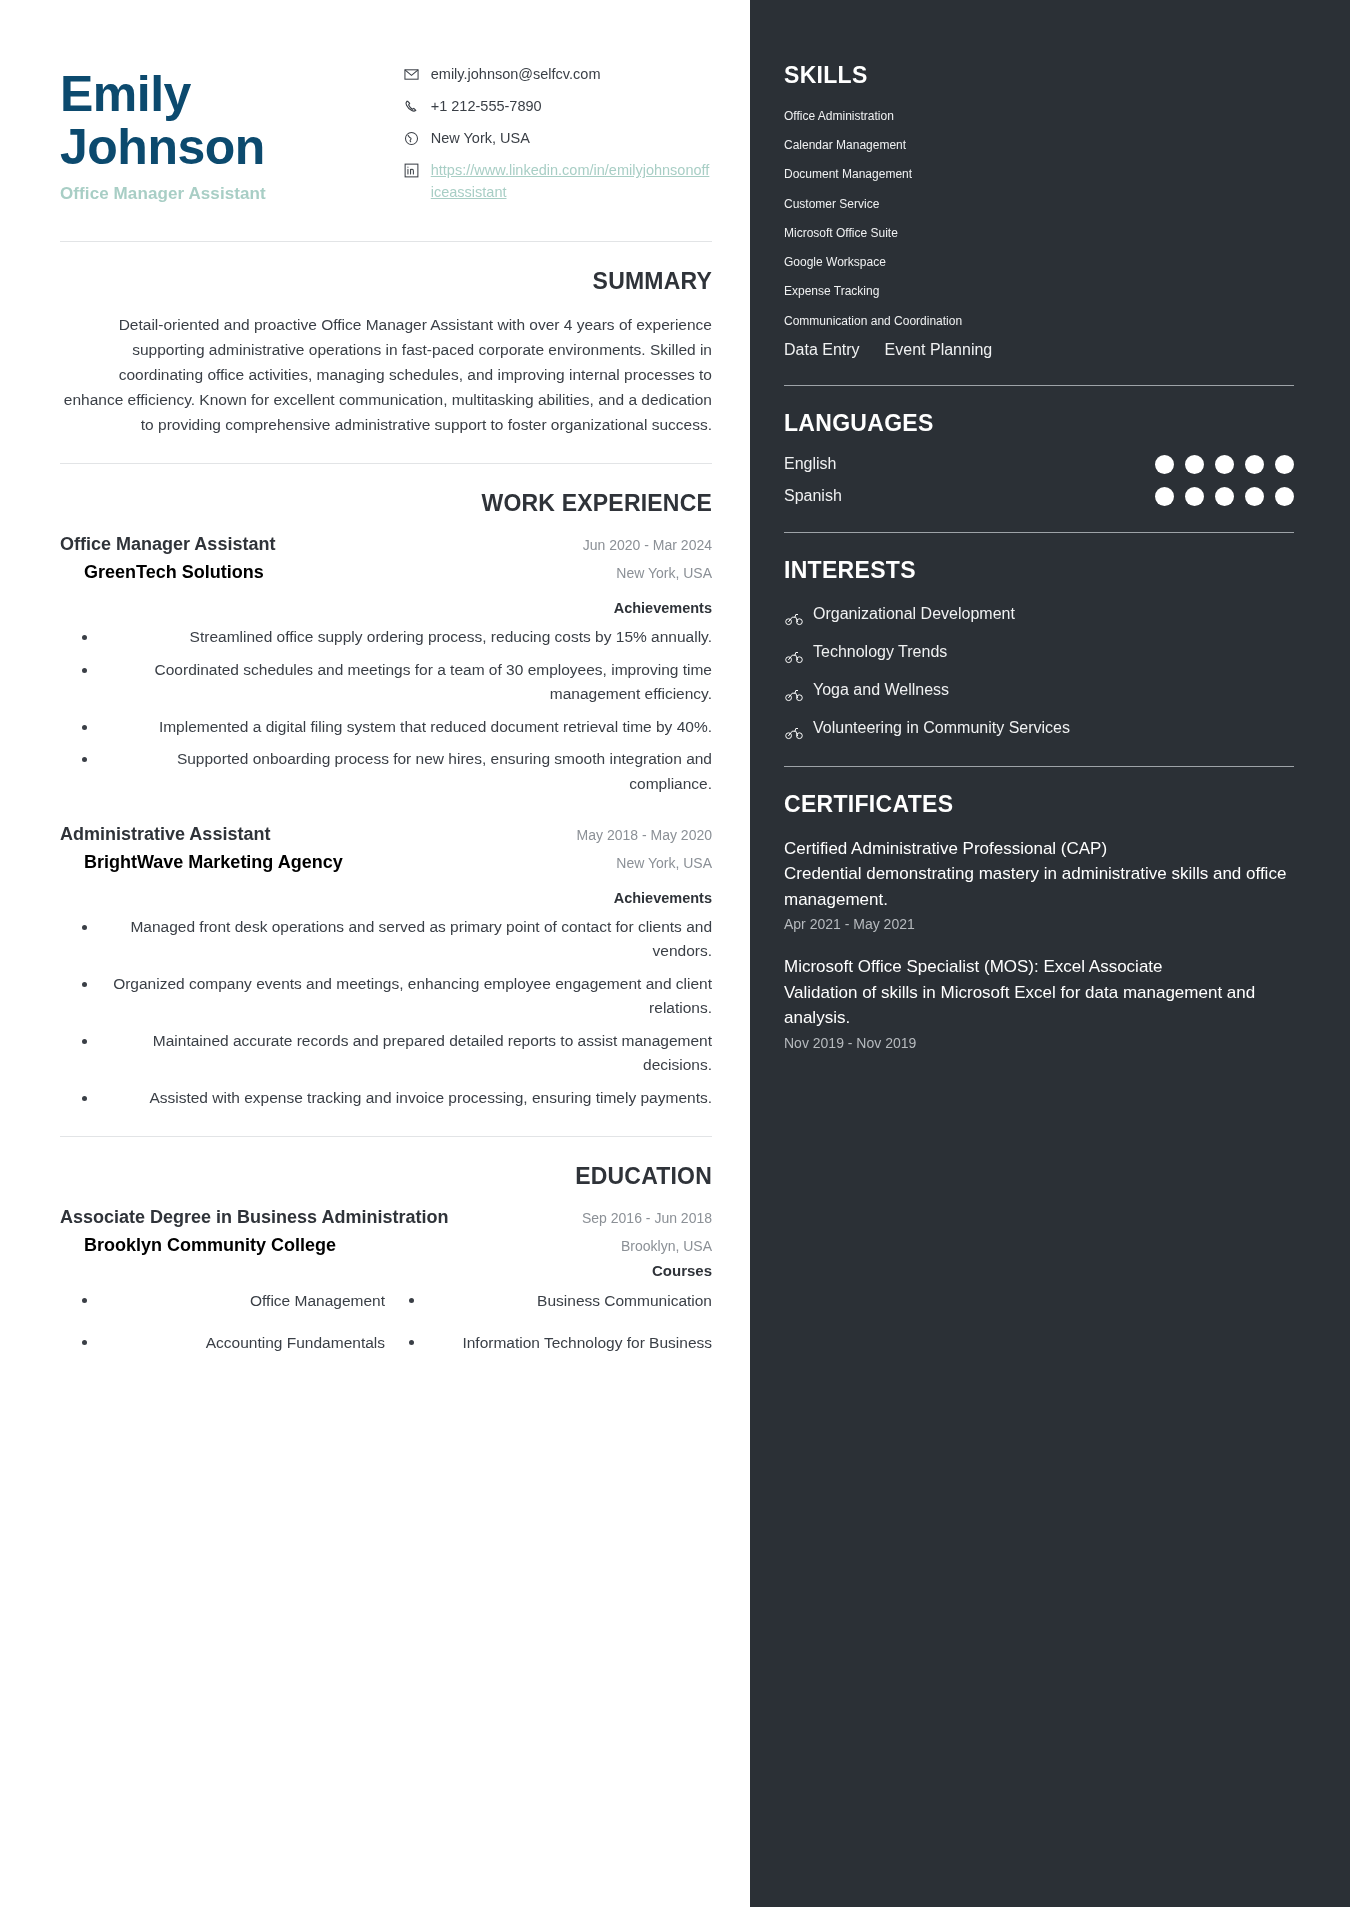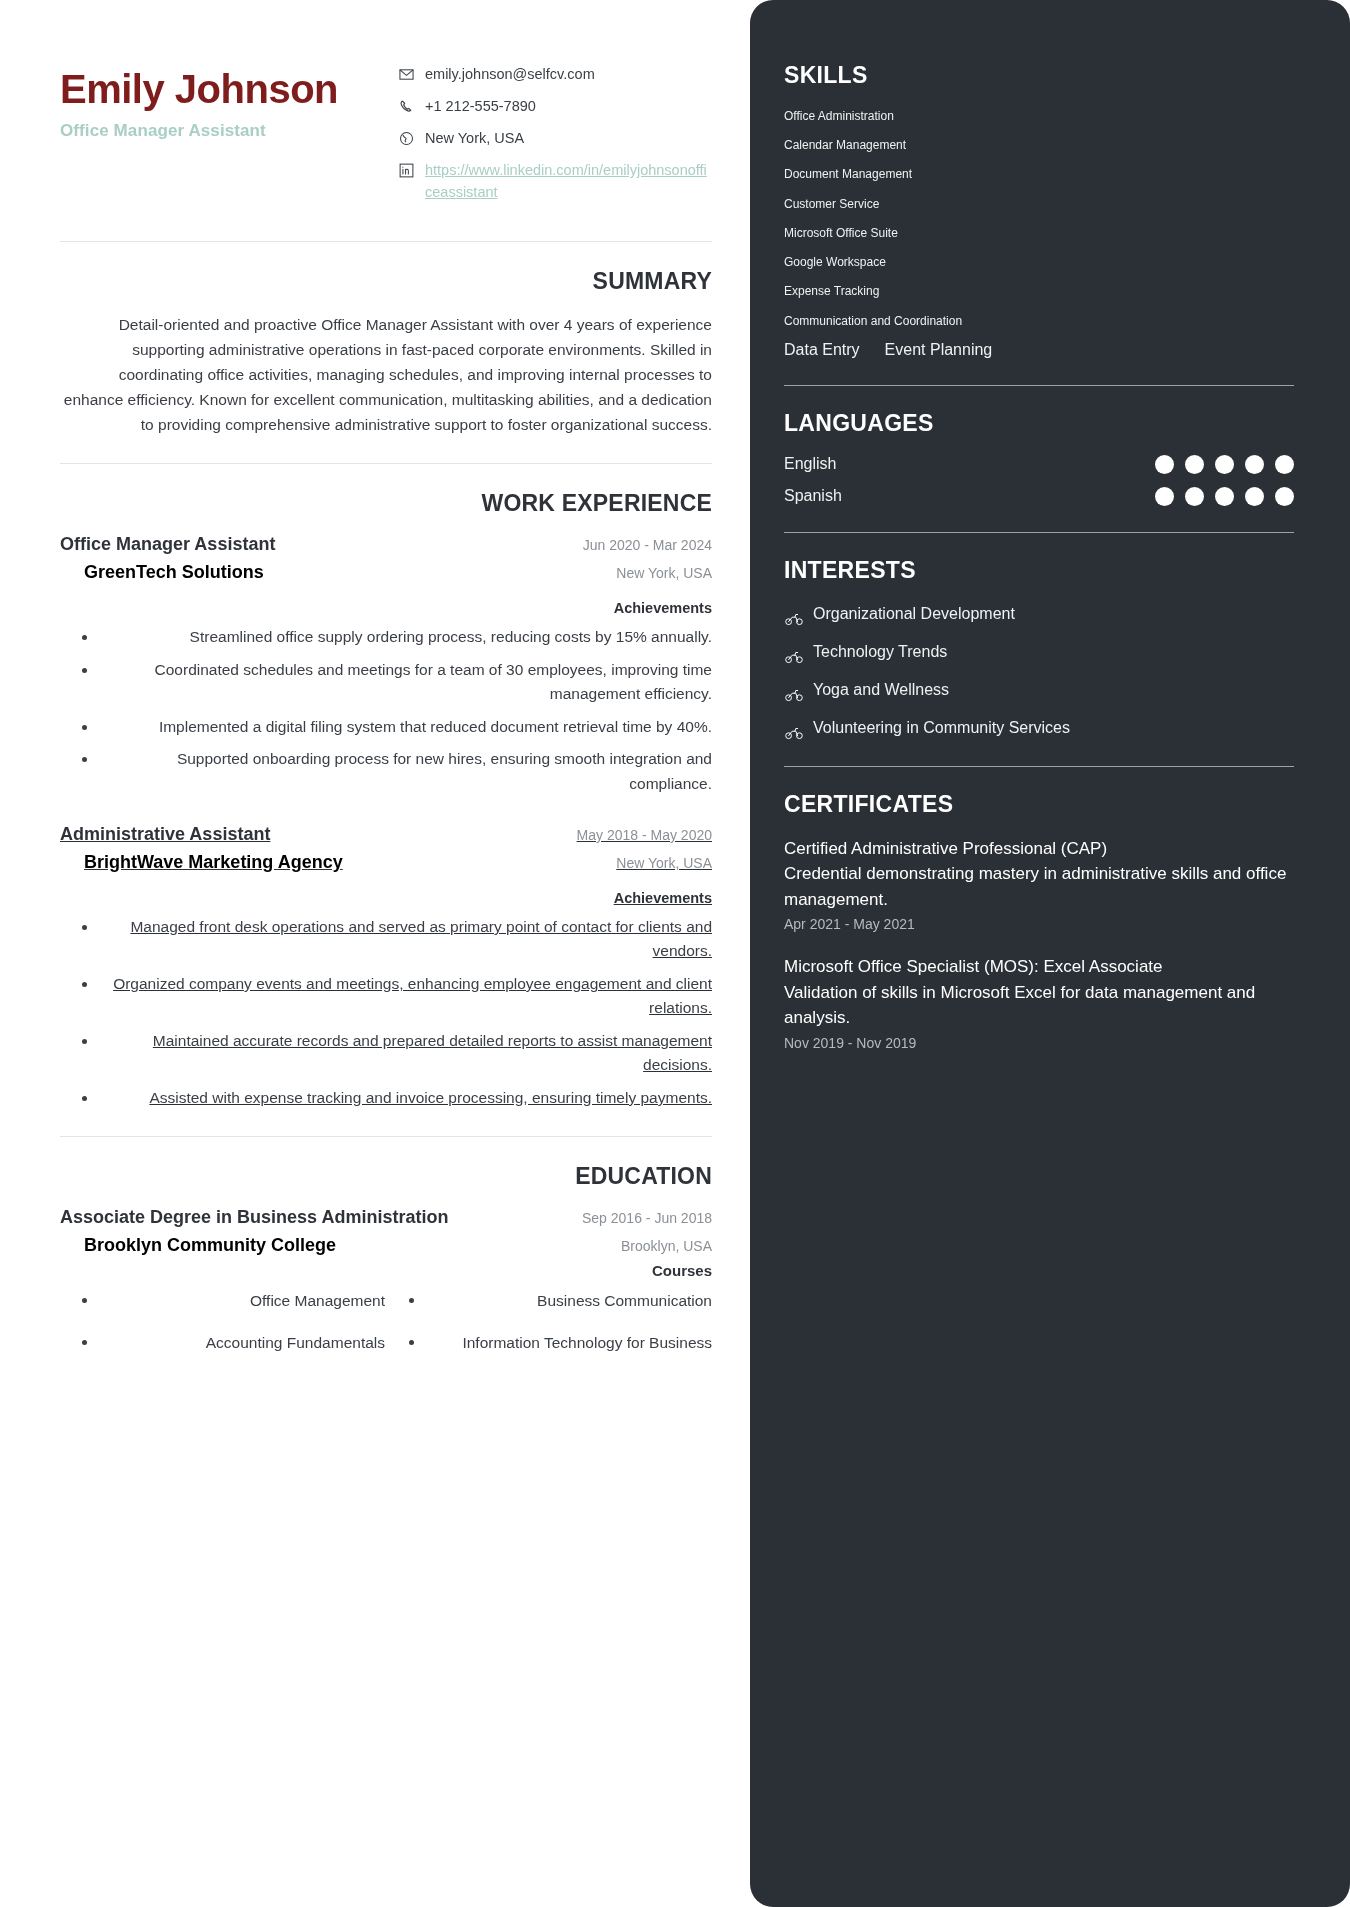--- a/index.html
+++ b/index.html
@@ -28,24 +28,24 @@
 
   .header-row {
     display: flex;
     align-items: flex-start;
     justify-content: space-between;
   }
 
   .name-block { padding-top: 10px; }
 
   .full-name {
-    font-size: 40px;
+    font-size: 50px;
     font-weight: 800;
     letter-spacing: -0.5px;
-    color: #7f1d1d;
+    color: #0c4a6e;
     line-height: 1.05;
   }
 
   .job-title-sub {
     margin-top: 11px;
     font-size: 17px;
     font-weight: 700;
     color: #a8cec5;
     letter-spacing: 0.1px;
   }
@@ -100,21 +100,21 @@
   }
 
   .summary-text {
     font-size: 15.5px;
     line-height: 1.62;
     color: #3a3f46;
   }
 
   
   .entry { margin-bottom: 6px; }
-  .entry + .entry { margin-top: 28px; text-decoration: underline; }
+  .entry + .entry { margin-top: 28px; }
 
   .entry-top {
     display: flex;
     justify-content: space-between;
     align-items: baseline;
   }
 
   .entry-role {
     font-size: 18px;
     font-weight: 800;
@@ -217,21 +217,20 @@
     border-radius: 50%;
     background: #3a3f46;
   }
 
   
   .sidebar {
     width: 600px;
     background: #2b3036;
     color: #ffffff;
     padding: 62px 56px 0 34px;
-    border-radius: 23px;
   }
 
   .side-title {
     font-size: 23px;
     font-weight: 800;
     letter-spacing: 0.3px;
     color: #ffffff;
     margin-bottom: 18px;
   }
 

